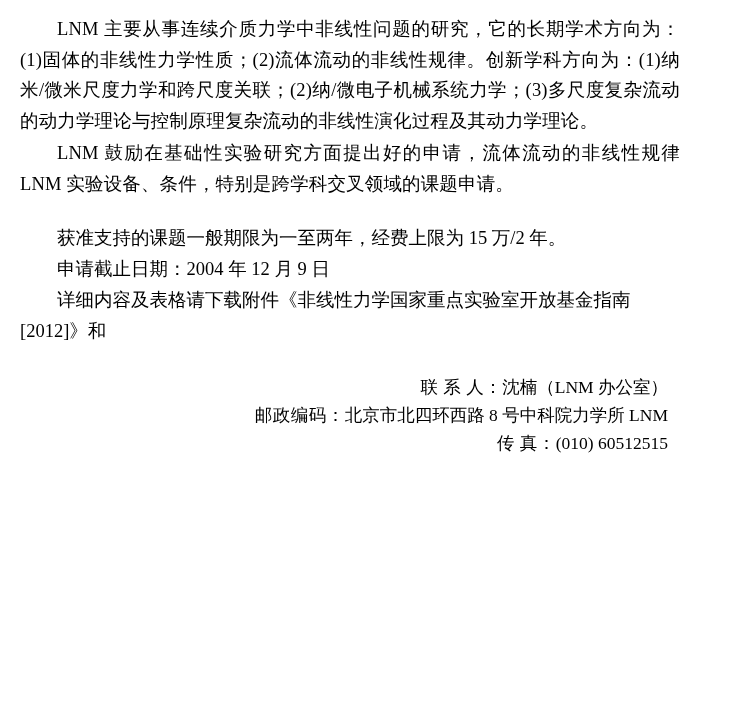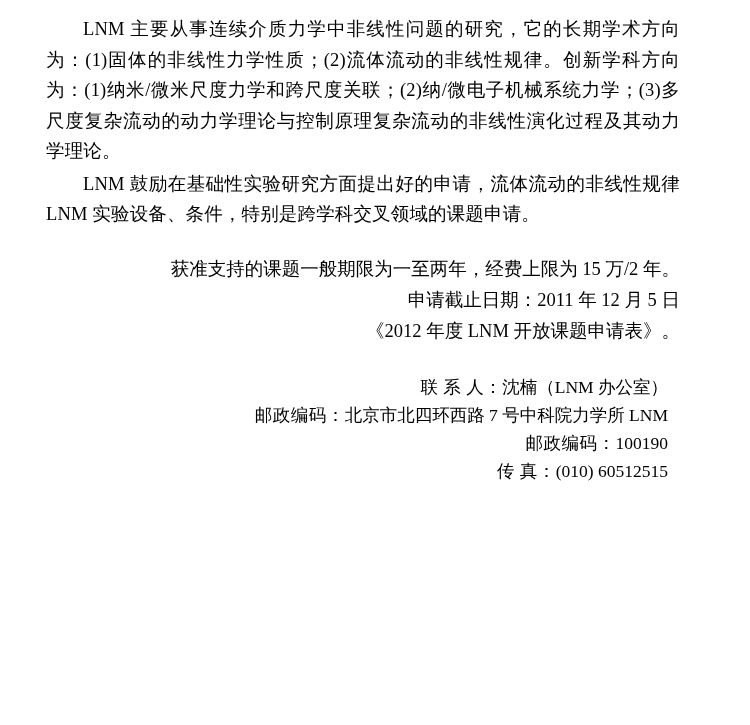--- a/index.html
+++ b/index.html
@@ -12,39 +12,39 @@
     height: 725px;
     font-family: "Liberation Serif", "DejaVu Serif", serif;
     color: #000000;
     overflow: hidden;
   }
   .page {
     position: relative;
     width: 706px;
     height: 725px;
     box-sizing: border-box;
-    padding: 14px 26px 0 46px;
+    padding: 14px 26px 0 20px;
   }
   .para {
     font-size: 18.5px;
     line-height: 30.5px;
     text-align: justify;
     text-justify: inter-ideograph;
     margin: 0 0 2px 0;
     text-indent: 2em;
     letter-spacing: 0.15px;
   }
   .spacer-md { height: 22px; }
 
   .block-lines {
     font-size: 18.5px;
     line-height: 31px;
   }
   .block-lines .line {
-    text-align: right;
+    text-align: left;
     font-family: Liberation Serif, serif;
   }
   .line.indent2 { text-indent: 2em; }
 
   .contact {
     margin-top: 26px;
     font-size: 17.5px;
     line-height: 28px;
     text-align: right;
     padding-right: 12px;
@@ -64,33 +64,30 @@
 
   <p class="para">LNM 主要从事连续介质力学中非线性问题的研究，它的长期学术方向为：(1)固体的非线性力学性质；(2)流体流动的非线性规律。创新学科方向为：(1)纳米/微米尺度力学和跨尺度关联；(2)纳/微电子机械系统力学；(3)多尺度复杂流动的动力学理论与控制原理复杂流动的非线性演化过程及其动力学理论。</p>
 
 
   <p class="para">LNM 鼓励在基础性实验研究方面提出好的申请，流体流动的非线性规律 LNM 实验设备、条件，特别是跨学科交叉领域的课题申请。</p>
 
   <div class="spacer-md"></div>
 
   <div class="block-lines">
     <div class="line indent2">获准支持的课题一般期限为一至两年，经费上限为 15 万/2 年。</div>
-    <div class="line indent2">申请截止日期：2011 年 12 月 5 日</div>
-    <div class="line">《2012 年度 LNM 开放课题申请表》。</div>
+    <div class="line indent2">申请截止日期：2004 年 12 月 9 日</div>
+    <div class="line indent2">详细内容及表格请下载附件《非线性力学国家重点实验室开放基金指南[2012]》和</div>
   </div>
 
   <div class="contact">
     <div class="row">
       <span class="label">联 系 人：</span><span>沈楠（LNM 办公室）</span>
     </div>
     <div class="row">
-      <span class="label">邮政编码：</span><span>北京市北四环西路 7 号中科院力学所 LNM</span>
-    </div>
-    <div class="row">
-      <span class="label">邮政编码：</span><span>100190</span>
+      <span class="label">邮政编码：</span><span>北京市北四环西路 8 号中科院力学所 LNM</span>
     </div>
     <div class="row">
       <span class="label">传 真：</span><span>(010) 60512515</span>
     </div>
 
   </div>
 
 </div>
 
 </body></html>

